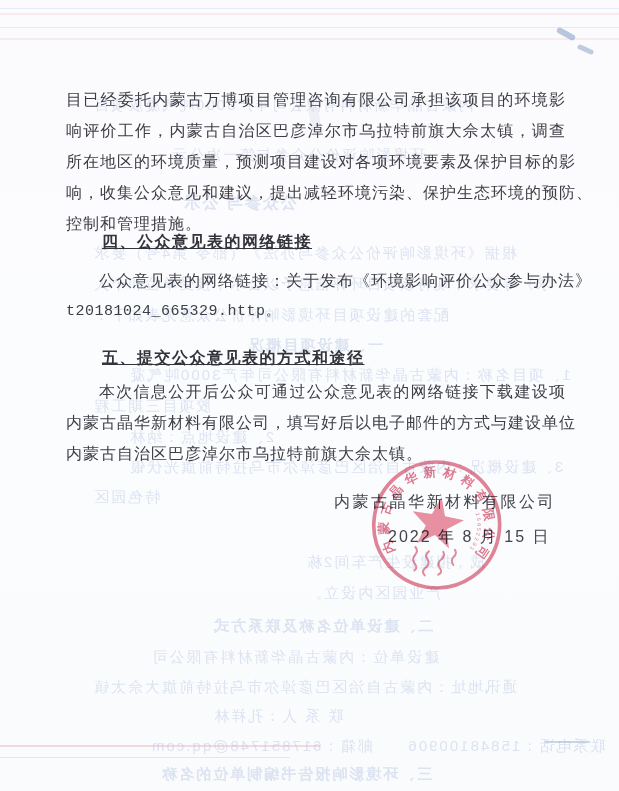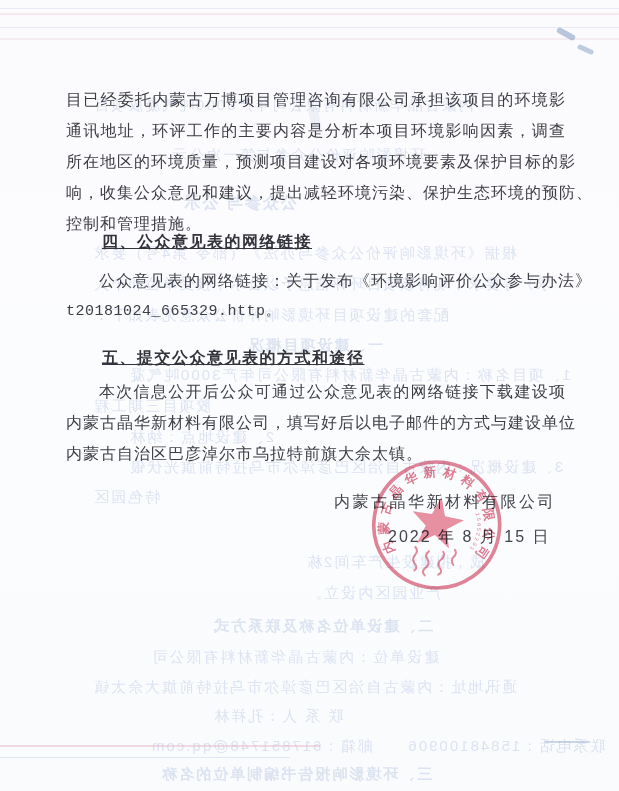--- a/index.html
+++ b/index.html
@@ -86,21 +86,21 @@
 
 <div id="smudge-layer">
 
 <div class="smudge" style="top: 31px; left: 556px; width: 20px; height: 6px; background: rgba(130, 155, 195, 0.55); transform: rotate(28deg); border-radius: 3px;"></div>
     <div class="smudge" style="top: 47px; left: 577px; width: 17px; height: 5px; background: rgba(130, 155, 195, 0.5); transform: rotate(24deg); border-radius: 3px;"></div>
     <div class="smudge" style="top: 115px; left: 302px; width: 26px; height: 10px; background: rgba(190, 200, 225, 0.22); transform: rotate(80deg); border-radius: 5px;"></div>
   </div>
 
 <div class="text-block" style="top:84px">
   <div class="doc-line">目已经委托内蒙古万博项目管理咨询有限公司承担该项目的环境影</div>
-  <div class="doc-line">通讯地址，环评工作的主要内容是分析本项目环境影响因素，调查</div>
+  <div class="doc-line">响评价工作，内蒙古自治区巴彦淖尔市乌拉特前旗大佘太镇，调查</div>
   <div class="doc-line">所在地区的环境质量，预测项目建设对各项环境要素及保护目标的影</div>
   <div class="doc-line">响，收集公众意见和建议，提出减轻环境污染、保护生态环境的预防、</div>
   <div class="doc-line last">控制和管理措施。</div>
 </div>
 
 <div class="heading" style="top:230px">四、公众意见表的网络链接</div>
 
 <div class="text-block" style="top:265px">
   <div class="doc-line indent">公众意见表的网络链接：关于发布《环境影响评价公众参与办法》</div>
   <div class="doc-line url-line last">t20181024_665329.http。</div>

